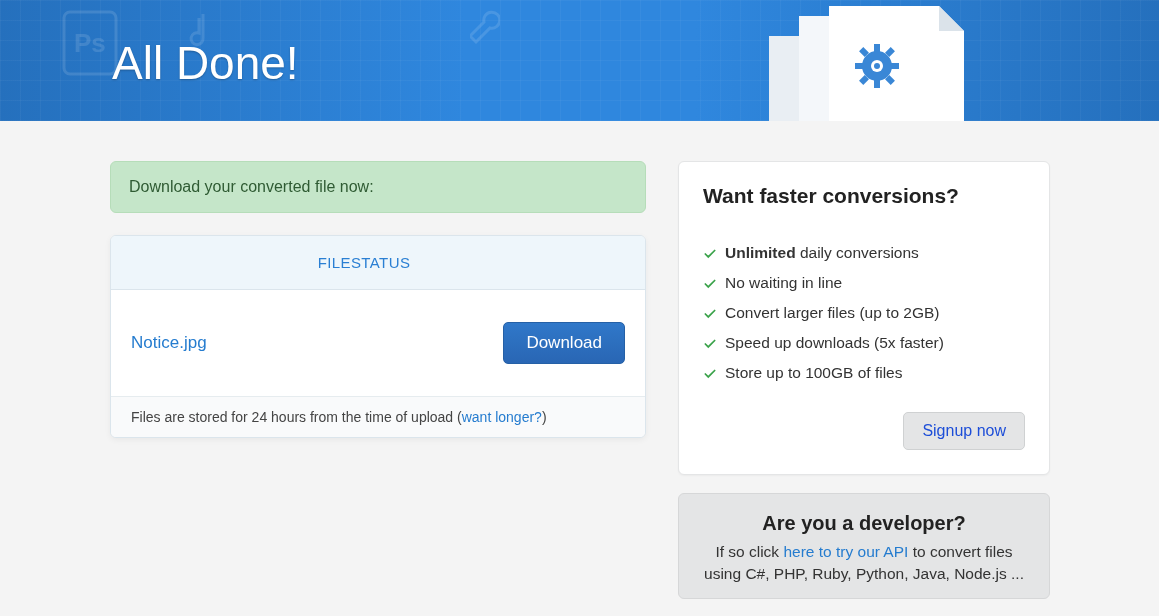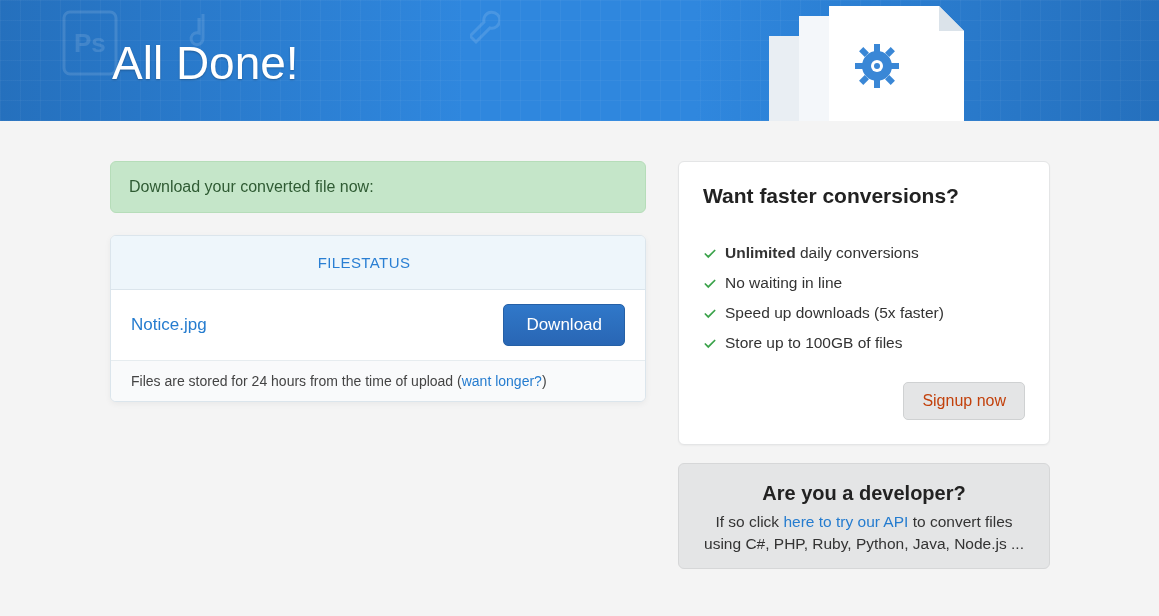--- a/index.html
+++ b/index.html
@@ -68,21 +68,21 @@
     padding: 18px 48px 18px 20px;
     border-bottom: 1px solid #dbe5ec;
     color: #2a7fd3;
     font-size: 15px;
     letter-spacing: .4px;
   }
   .trow {
     display: flex;
     align-items: center;
     justify-content: space-between;
-    padding: 14px 20px;
+    padding: 32px 20px;
     border-bottom: 1px solid #e6ecef;
     background:#fff;
     gap:16px;
   }
   .file-link {
     color: #257ccf;
     font-size: 17px;
     text-decoration: none;
     cursor: pointer;
   }
@@ -138,21 +138,21 @@
     gap:8px;
     font-size:15.5px;
     color:#333;
     padding:6px 0;
   }
   .chk { color:#3aa24a; flex-shrink:0; margin-top:2px; }
   .signup-wrap { text-align:right; margin-top:24px; }
   .btn-signup {
     background:#e4e5e6;
     border:1px solid #cfd1d2;
-    color:#c2410c;
+    color:#1d4ed8;
     font-size:16px;
     padding:9px 18px;
     border-radius:5px;
     cursor:pointer;
   }
 
   .dev-card {
     margin-top:18px;
     background:#e4e5e6;
     border:1px solid #d6d7d8;
@@ -244,20 +244,26 @@
         <li>
           <svg class="chk" width="14" height="14" viewBox="0 0 24 24">
               <path d="M4 12l5 5L20 6" fill="none" stroke="currentColor" stroke-width="3" stroke-linecap="round"></path>
             </svg>
           <span>No waiting in line</span>
         </li>
         <li>
           <svg class="chk" width="14" height="14" viewBox="0 0 24 24">
               <path d="M4 12l5 5L20 6" fill="none" stroke="currentColor" stroke-width="3" stroke-linecap="round"></path>
             </svg>
+          <span>Convert larger files (up to 2GB)</span>
+        </li>
+        <li>
+          <svg class="chk" width="14" height="14" viewBox="0 0 24 24">
+              <path d="M4 12l5 5L20 6" fill="none" stroke="currentColor" stroke-width="3" stroke-linecap="round"></path>
+            </svg>
           <span>Speed up downloads (5x faster)</span>
         </li>
         <li>
           <svg class="chk" width="14" height="14" viewBox="0 0 24 24">
               <path d="M4 12l5 5L20 6" fill="none" stroke="currentColor" stroke-width="3" stroke-linecap="round"></path>
             </svg>
           <span>Store up to 100GB of files</span>
         </li>
       </ul>
       <div class="signup-wrap">

